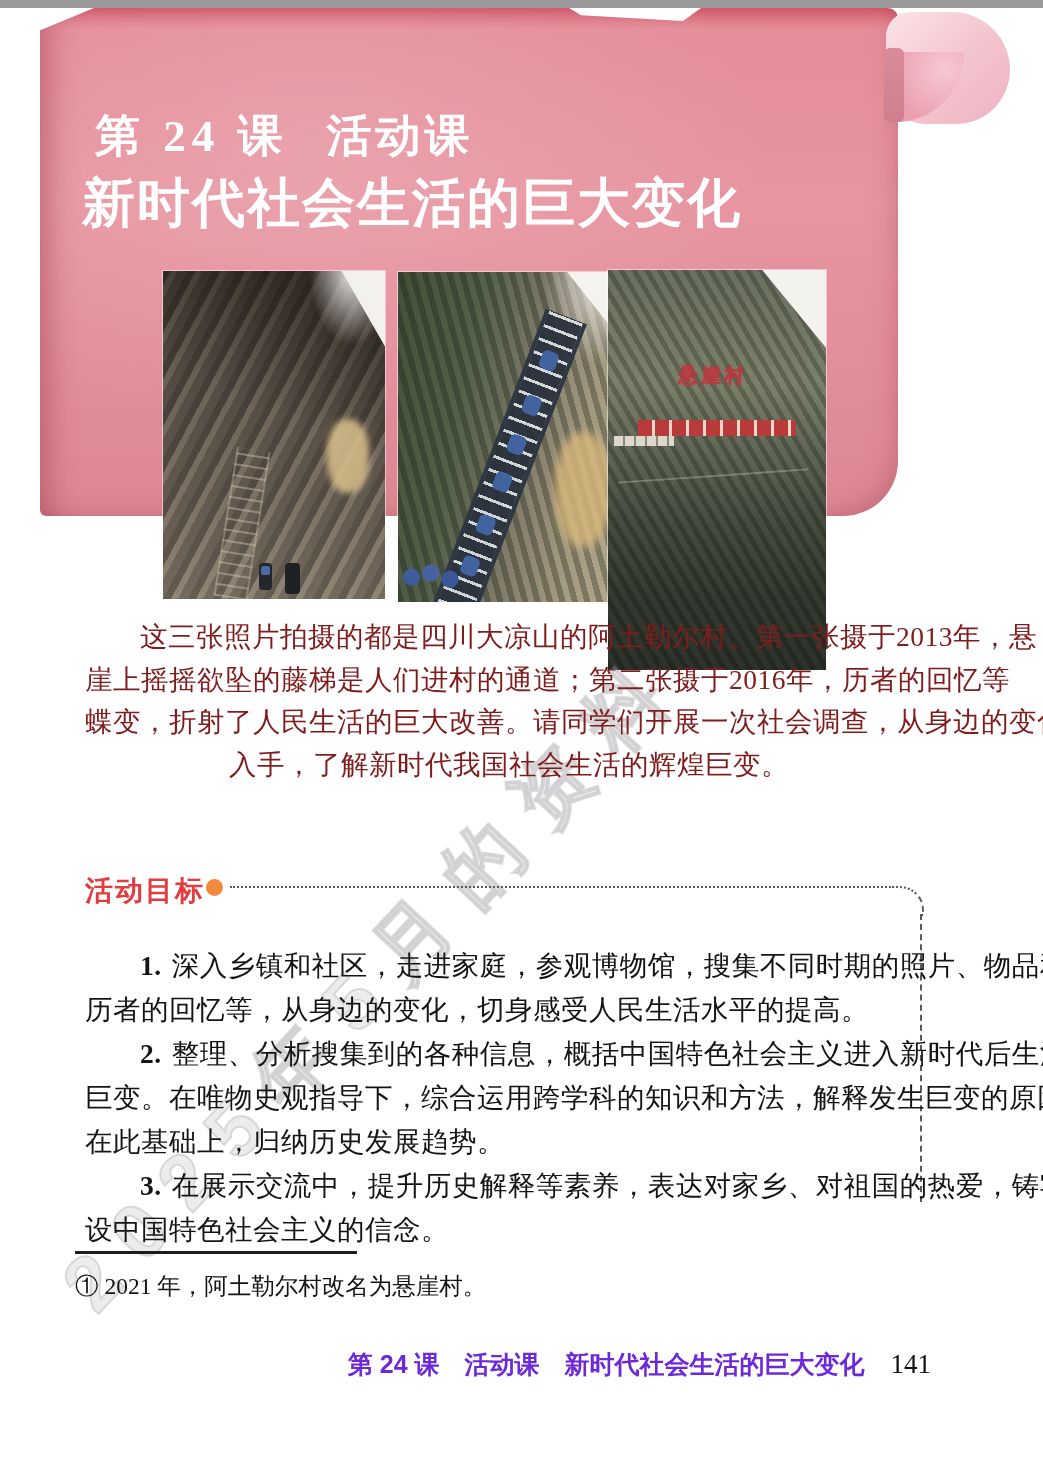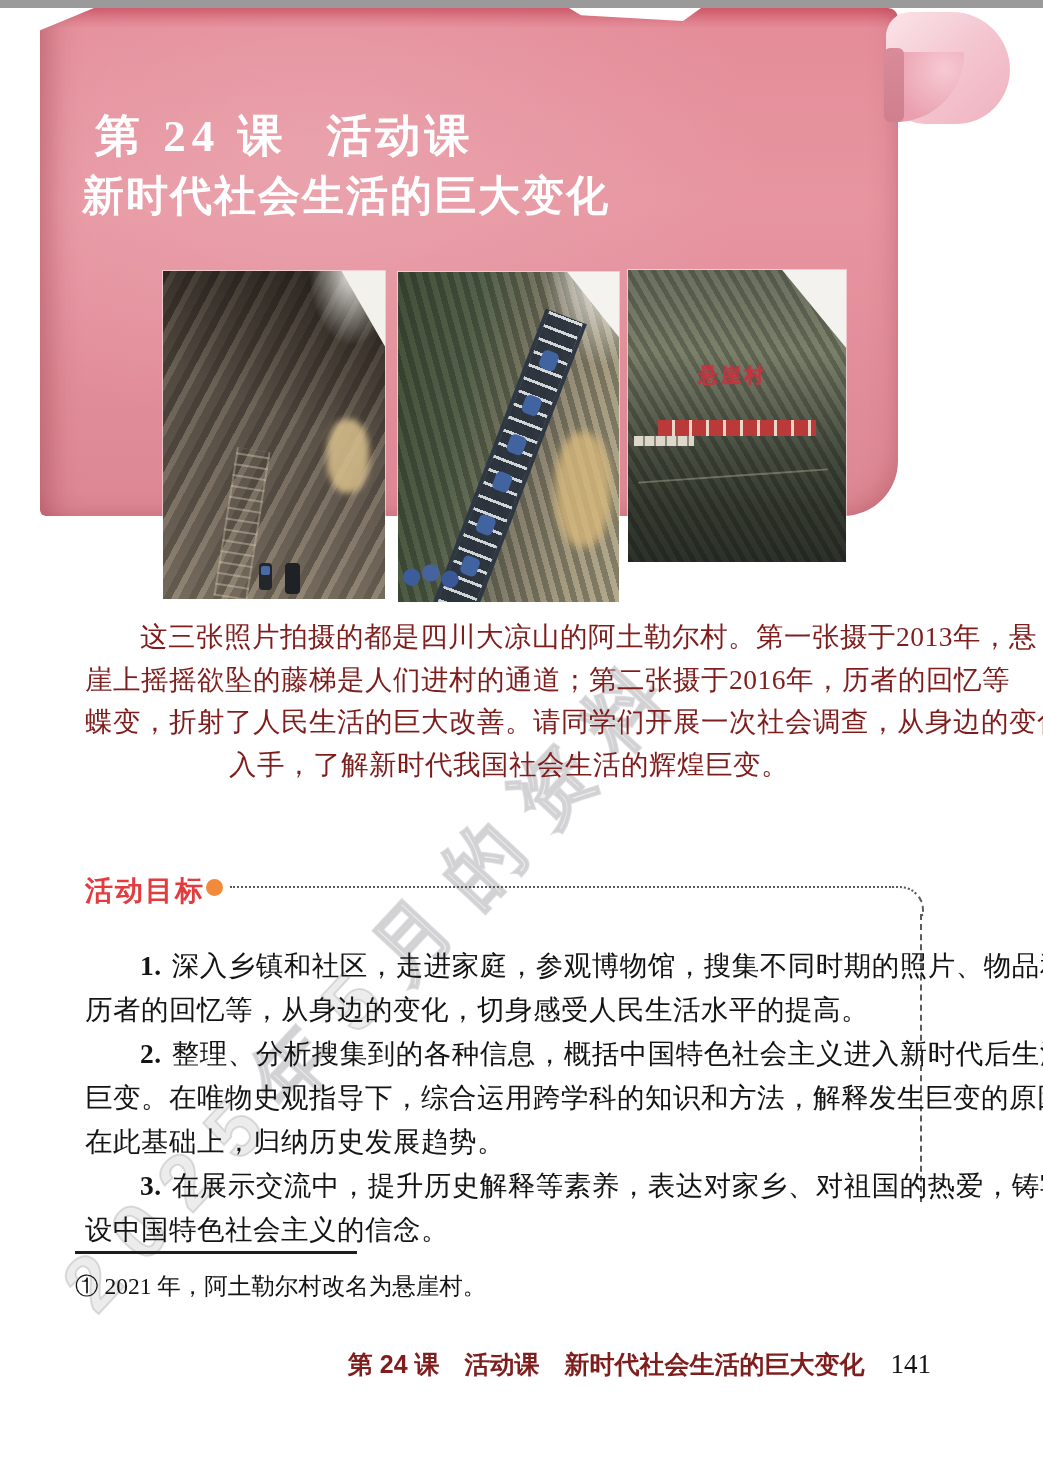--- a/index.html
+++ b/index.html
@@ -31,21 +31,21 @@
   .curl-mid{position:absolute; left:886px; top:44px; width:78px; height:70px; z-index:3;
     background:radial-gradient(circle at 75% 25%, #f6c9d3 0%, #ea9fae 70%);
     border-radius:4px 2px 72px 10px;}
   .curl-shadow{position:absolute; left:884px; top:40px; width:20px; height:74px; z-index:3;
     background:linear-gradient(180deg,#d98b99,#cf7f8e); border-radius:6px;}
   
   .title1{position:absolute; left:95px; top:98px; z-index:4; color:#fff; white-space:nowrap;}
   .title1 .prefix{font-family:"Liberation Serif",serif; font-weight:600; font-size:45px; letter-spacing:6px;}
   .title1 .main{font-family:"Liberation Sans","DejaVu Sans",sans-serif; font-weight:800; font-size:45px; letter-spacing:4px; margin-left:34px;}
   .title2{position:absolute; left:82px; top:160px; z-index:4; color:#fff;
-    font-family:"Liberation Sans","DejaVu Sans",sans-serif; font-weight:800; font-size:42px; letter-spacing:2px; white-space:nowrap;}
+    font-family:"Liberation Sans","DejaVu Sans",sans-serif; font-weight:800; font-size:53px; letter-spacing:2px; white-space:nowrap;}
   
   .photo{position:absolute; z-index:5; overflow:hidden; box-shadow:0 0 0 1px rgba(255,255,255,.5);}
   .photo1{left:163px; top:263px; width:222px; height:328px;
     background:
       radial-gradient(ellipse at 85% 0%, rgba(244,242,238,.95) 0%, rgba(244,242,238,0) 16%),
       linear-gradient(205deg, rgba(18,14,10,.55) 0%, rgba(0,0,0,0) 45%),
       repeating-linear-gradient(118deg, rgba(25,20,15,.40) 0 7px, rgba(125,113,96,.28) 7px 13px, rgba(58,50,42,.38) 13px 22px),
       linear-gradient(180deg,#4c453d 0%, #6a6157 45%, #82776a 78%, #988c7b 100%);}
   .p1-sky{position:absolute; right:0; top:0; width:70px; height:130px; background:#f3f1ec;
     clip-path:polygon(38% 0,100% 0,100% 58%);}
@@ -69,21 +69,21 @@
   .p2-ladder{position:absolute; left:26px; bottom:-24px; width:36px; height:340px;
     transform:rotate(21deg); transform-origin:bottom left;
     background:repeating-linear-gradient(0deg, rgba(226,232,238,.85) 0 3px, rgba(40,48,60,.92) 3px 14px);
     border-left:4px solid #2e3744; border-right:4px solid #2e3744;}
   .climber{position:absolute; left:9px; width:17px; height:19px; background:#41639f; border-radius:5px;}
   .p2-grp{position:absolute; left:4px; bottom:6px; width:64px; height:42px;
     background:
       radial-gradient(circle at 15% 55%, #3d5c9c 0 8px, rgba(0,0,0,0) 9px),
       radial-gradient(circle at 45% 45%, #46629f 0 8px, rgba(0,0,0,0) 9px),
       radial-gradient(circle at 75% 60%, #3a5897 0 8px, rgba(0,0,0,0) 9px);}
-  .photo3{left:628px; top:262px; width:218px; height:292px;
+  .photo3{left:608px; top:262px; width:218px; height:400px;
     background:
       repeating-linear-gradient(60deg, rgba(0,0,0,.22) 0 5px, rgba(0,0,0,0) 5px 11px),
       linear-gradient(180deg,#6a705f 0%, #7a8069 28%, #5d6352 48%, #454b3d 64%, #343a2f 82%, #2c322a 100%);}
   .p3-sky{position:absolute; right:0; top:0; width:110px; height:108px; background:#f4f2ee;
     clip-path:polygon(42% 0,100% 0,100% 72%);}
   .p3-text{position:absolute; left:70px; top:92px; font-family:"Liberation Sans",sans-serif;
     font-weight:700; font-size:20px; color:#c03540; letter-spacing:3px; text-shadow:0 0 2px rgba(192,53,64,.7);}
   .p3-banner{position:absolute; left:30px; top:150px; width:158px; height:16px;
     background:repeating-linear-gradient(90deg,#b93a38 0 14px,#e9d8c7 14px 17px);}
   .p3-banner2{position:absolute; left:6px; top:166px; width:60px; height:10px;
@@ -117,21 +117,21 @@
     border-left:2.5px dashed #5a5a5a; z-index:7;}
   .goals{position:absolute; left:85px; top:936px; width:848px; z-index:7;
     font-size:27.5px; line-height:44px; color:#141414; letter-spacing:.5px;}
   .goals .ln{white-space:nowrap;}
   .goals .num{font-weight:700; margin-right:10px;}
   
   .fn-rule{position:absolute; left:75px; top:1243px; width:282px; height:2.5px; background:#1d1d1d; z-index:7;}
   .footnote{position:absolute; left:75px; top:1262px; z-index:7; font-size:23.5px; color:#141414; white-space:nowrap;}
   
   .footer{position:absolute; top:1340px; right:112px; z-index:7; white-space:nowrap;}
-  .footer .chapter{font-family:"Liberation Sans","DejaVu Sans",sans-serif; font-weight:700; font-size:25px; color:#7f1d1d;}
+  .footer .chapter{font-family:"Liberation Sans","DejaVu Sans",sans-serif; font-weight:700; font-size:25px; color:#6d28d9;}
   .footer .pageno{font-family:"Liberation Serif",serif; font-size:27px; color:#111; margin-left:22px;}
 </style>
 </head>
 <body>
 
 <div class="page">
 
   <div class="pink-paper"></div>
   <div class="tear-a"></div>
   <div class="tear-b"></div>

